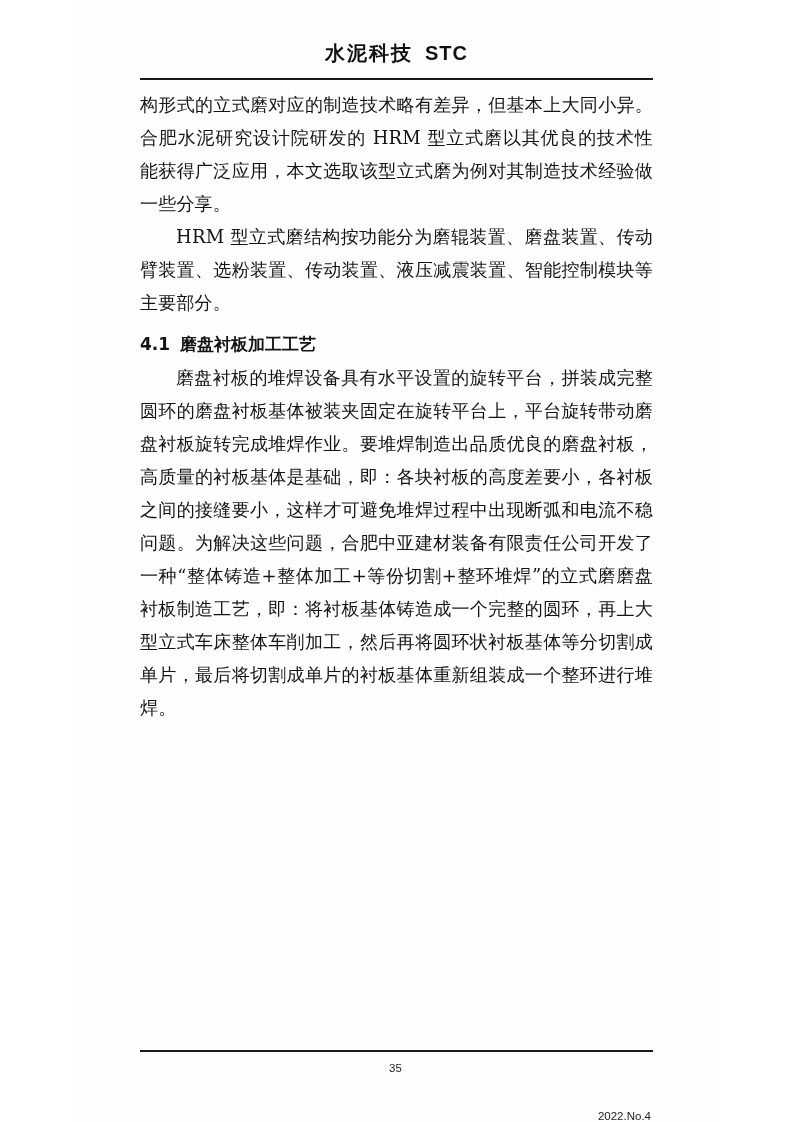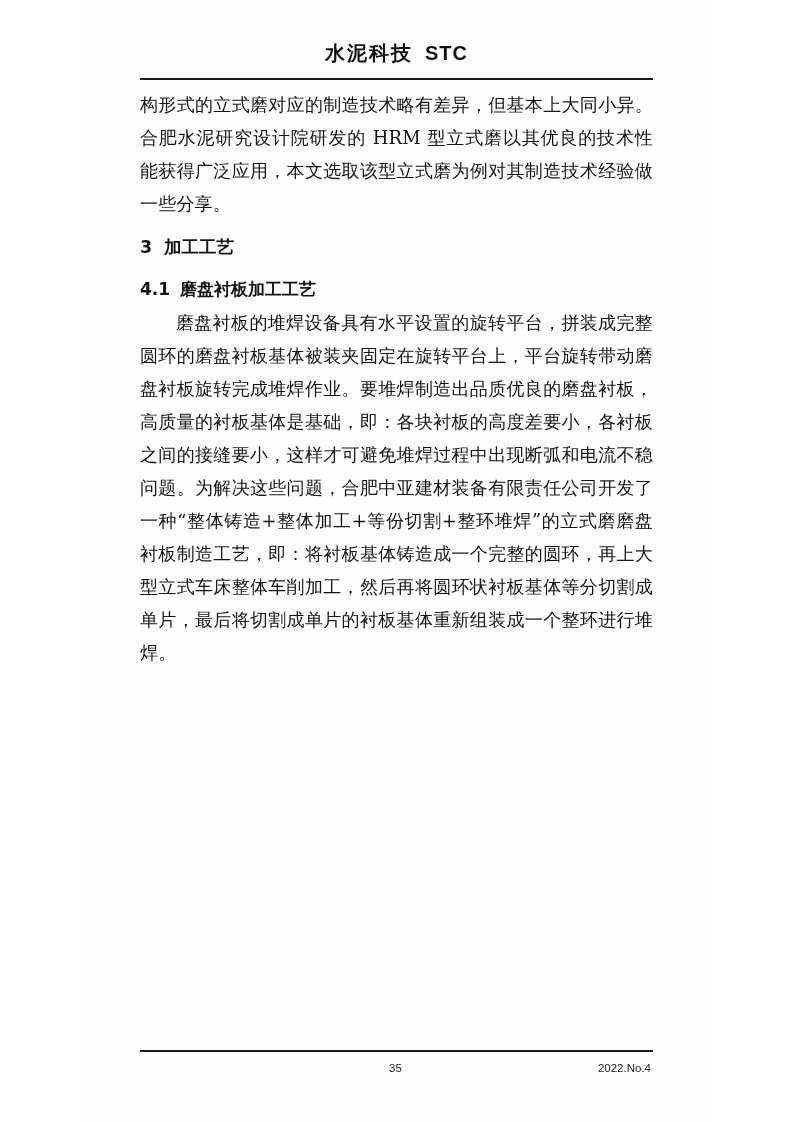--- a/index.html
+++ b/index.html
@@ -120,40 +120,39 @@
     color: #222;
   }
   .footer .page-num {
     position: absolute;
     left: 50%;
     transform: translateX(-50%);
   }
   .footer .issue {
     position: absolute;
     right: 0;
+    margin-top: 48px;
   }
 </style>
 </head>
 <body>
 
 <div class="page">
 
   <div class="header">
     <span class="zh">水泥科技</span><span class="stc">STC</span>
   </div>
 
   <div class="content">
     <div class="header-rule"></div>
 
     <div class="body-area">
       <p class="para">构形式的立式磨对应的制造技术略有差异，但基本上大同小异。合肥水泥研究设计院研发的 HRM 型立式磨以其优良的技术性能获得广泛应用，本文选取该型立式磨为例对其制造技术经验做一些分享。</p>
+      <p class="para indent">HRM 型立式磨结构按功能分为磨辊装置、磨盘装置、传动臂装置、选粉装置、传动装置、液压减震装置、智能控制模块等主要部分。</p>
 
-      <h2 class="sec">
-        <span class="num">3</span><span>加工工艺</span>
-      </h2>
 
 
       <h3 class="subsec">
         <span class="num">4.1</span><span>磨盘衬板加工工艺</span>
       </h3>
 
       <p class="para indent">磨盘衬板的堆焊设备具有水平设置的旋转平台，拼装成完整圆环的磨盘衬板基体被装夹固定在旋转平台上，平台旋转带动磨盘衬板旋转完成堆焊作业。要堆焊制造出品质优良的磨盘衬板，高质量的衬板基体是基础，即：各块衬板的高度差要小，各衬板之间的接缝要小，这样才可避免堆焊过程中出现断弧和电流不稳问题。为解决这些问题，合肥中亚建材装备有限责任公司开发了一种“整体铸造+整体加工+等份切割+整环堆焊”的立式磨磨盘衬板制造工艺，即：将衬板基体铸造成一个完整的圆环，再上大型立式车床整体车削加工，然后再将圆环状衬板基体等分切割成单片，最后将切割成单片的衬板基体重新组装成一个整环进行堆焊。</p>
     </div>
   </div>
 

